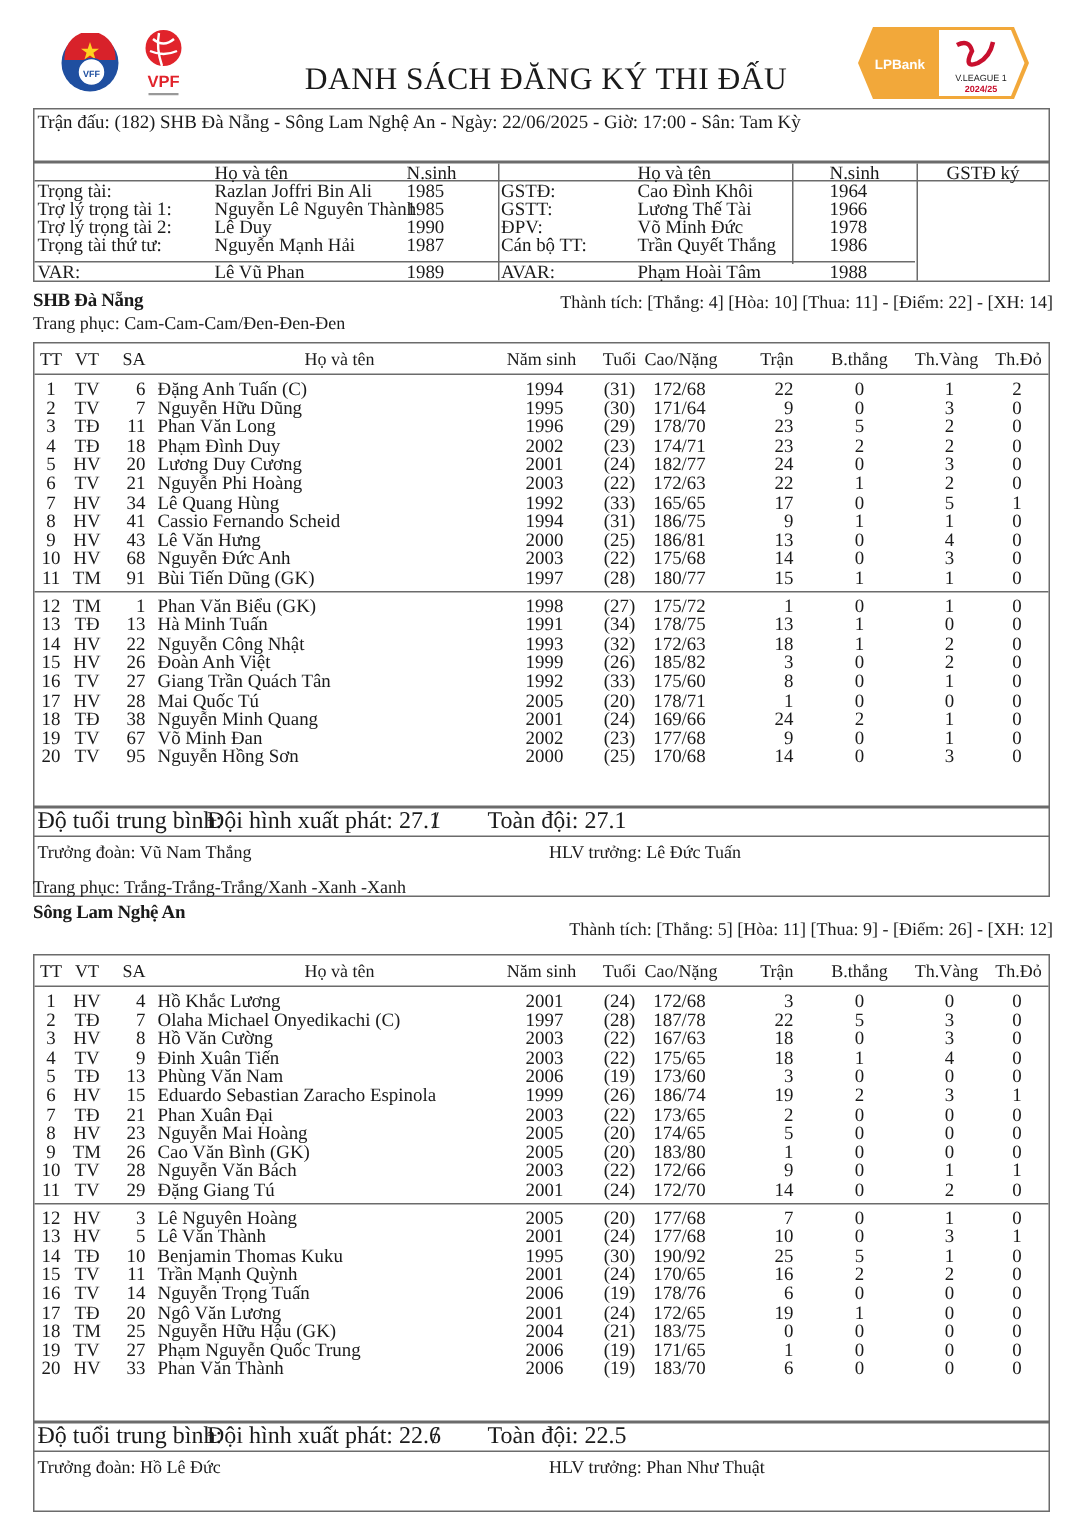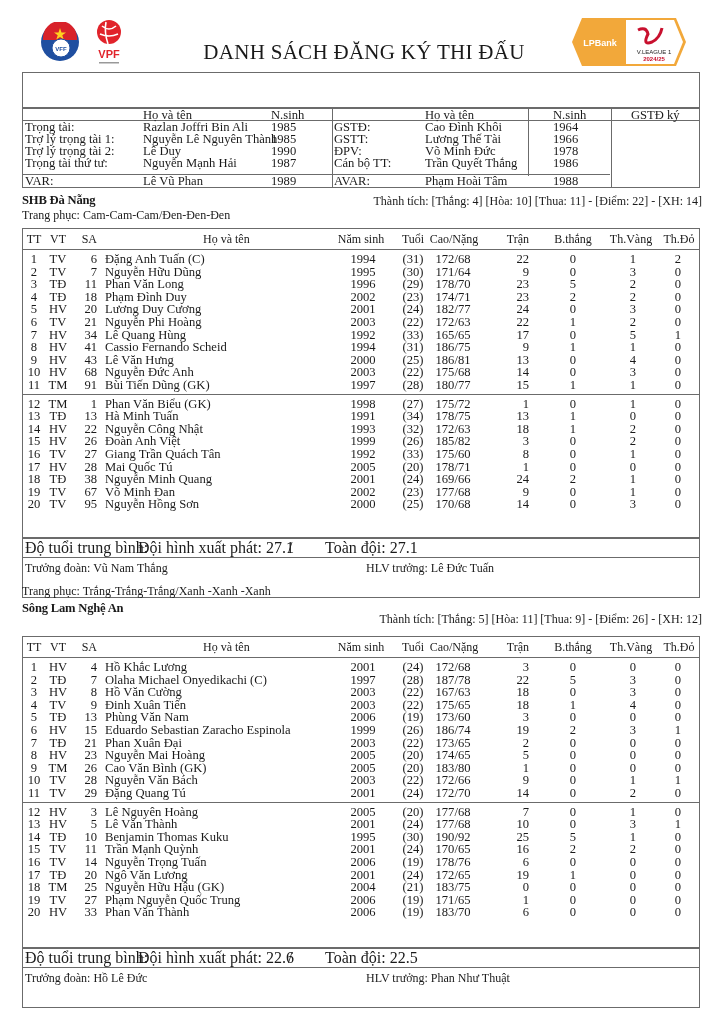--- a/index.html
+++ b/index.html
@@ -83,20 +83,21 @@
     <polygon points="12,2 106,2 116,26 106,50 12,50 2,26" fill="#f2a83a"></polygon>
     <polygon points="56,4 104,4 113,26 104,48 56,48" fill="#ffffff"></polygon>
     <text x="30" y="30" font-size="9" text-anchor="middle" fill="#ffffff" font-family="Liberation Sans, sans-serif" font-weight="bold">LPBank</text>
     <path d="M68 14 Q76 10 78 18 Q72 30 82 26 Q90 22 92 12" stroke="#c8102e" stroke-width="3" fill="none"></path>
     <text x="84" y="38" font-size="6" text-anchor="middle" fill="#222" font-family="Liberation Sans, sans-serif">V.LEAGUE 1</text>
     <text x="84" y="45" font-size="6" text-anchor="middle" fill="#c8102e" font-family="Liberation Sans, sans-serif" font-weight="bold">2024/25</text>
   </svg>
 </div>
 
 <div id="match-box" class="box">
+  <div>Trận đấu: (182) SHB Đà Nẵng - Sông Lam Nghệ An - Ngày: 22/06/2025 - Giờ: 17:00 - Sân: Tam Kỳ</div>
 </div>
 
 <div id="officials" class="box">
   <div class="vl" style="left:309px"></div>
   <div class="vl" style="left:588px"></div>
   <div class="vl" style="left:505px; top:0; bottom:auto; height:67px;"></div>
   <div class="hl" style="top:11px;"></div>
   <div class="hl" style="top:65px; right:89px;"></div>
   <div class="cell" style="left:120px; top:0">Họ và tên</div>
   <div class="cell" style="left:248px; top:0">N.sinh</div>
@@ -577,21 +578,21 @@
         <span class="c-hw">172/66</span>
         <span class="c-m">9</span>
         <span class="c-g">0</span>
         <span class="c-y">1</span>
         <span class="c-r">1</span>
       </div>
       <div class="roster-row">
         <span class="c-tt">11</span>
         <span class="c-vt">TV</span>
         <span class="c-sa">29</span>
-        <span class="c-name">Đặng Quang Tú</span>
+        <span class="c-name">Đặng Giang Tú</span>
         <span class="c-year">2001</span>
         <span class="c-age">(24)</span>
         <span class="c-hw">172/70</span>
         <span class="c-m">14</span>
         <span class="c-g">0</span>
         <span class="c-y">2</span>
         <span class="c-r">0</span>
       </div>
       <div class="sep"></div>
       <div class="roster-row">

